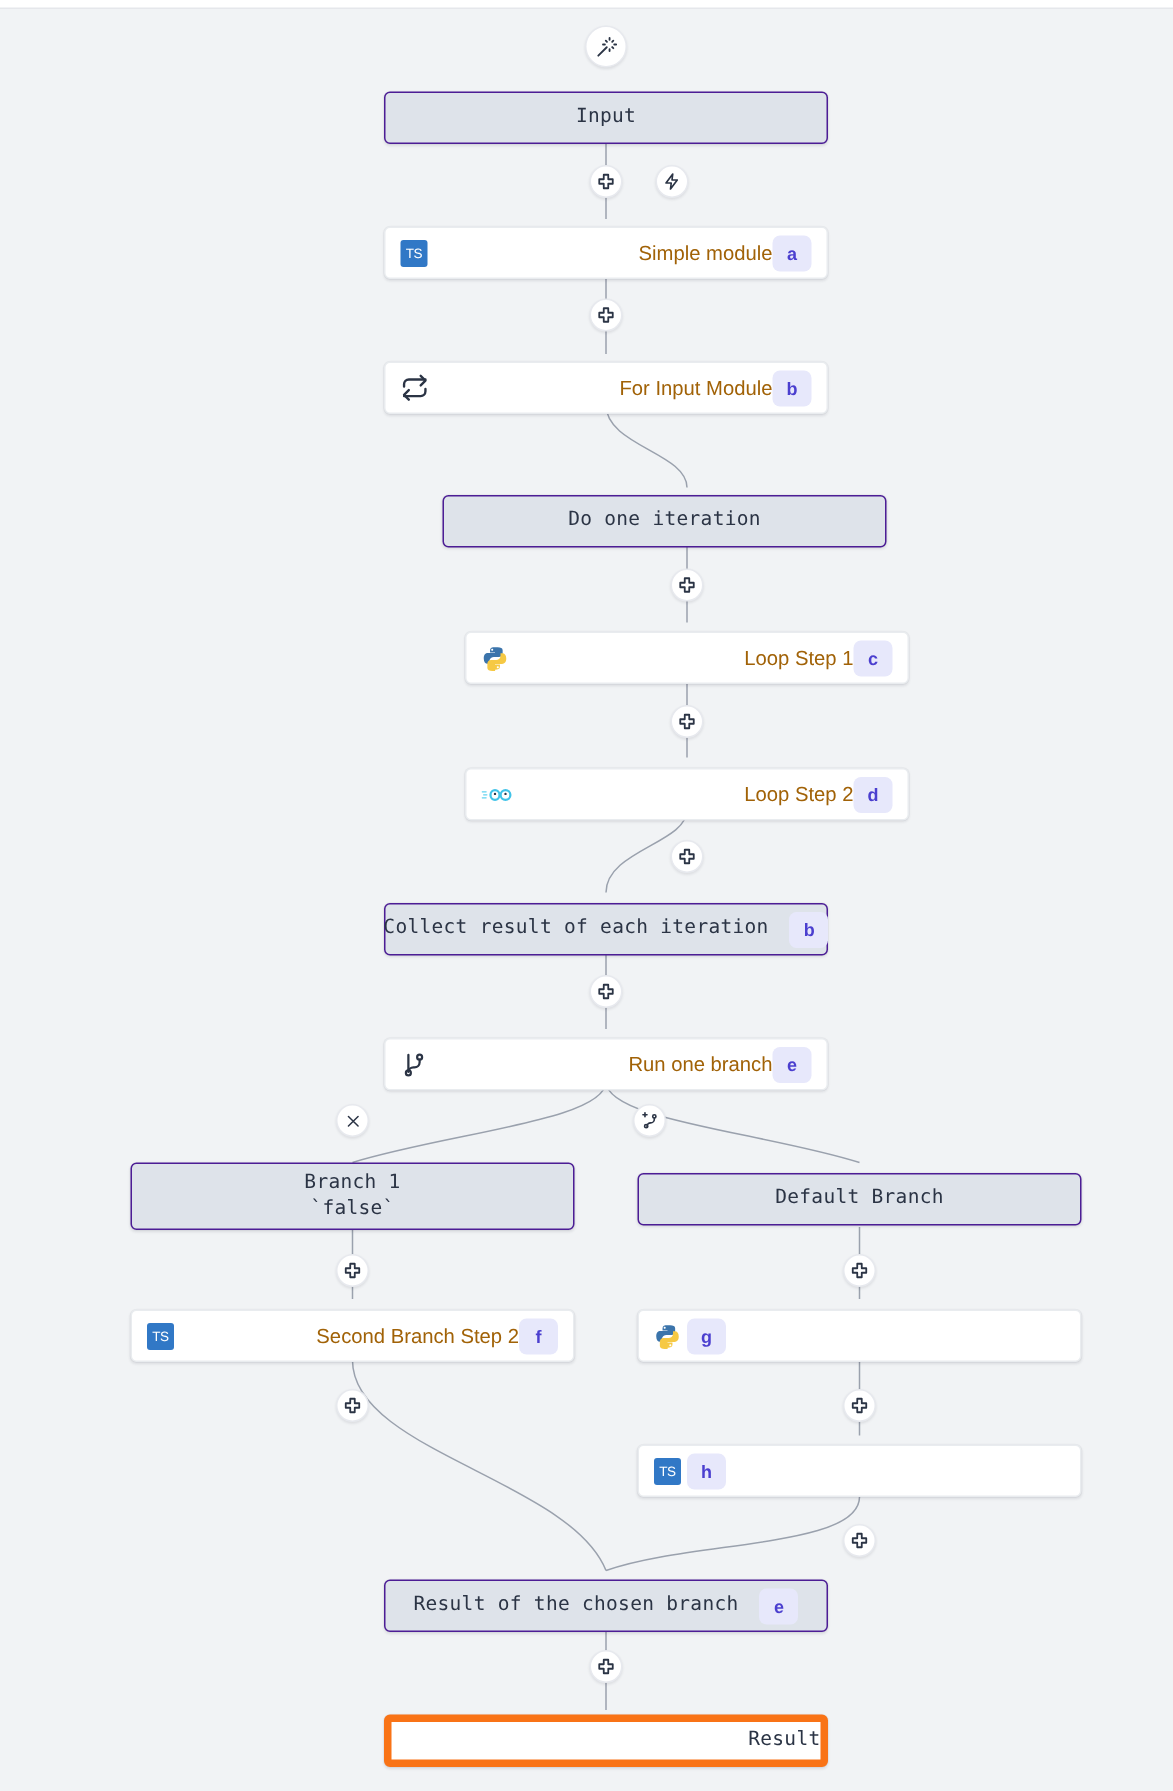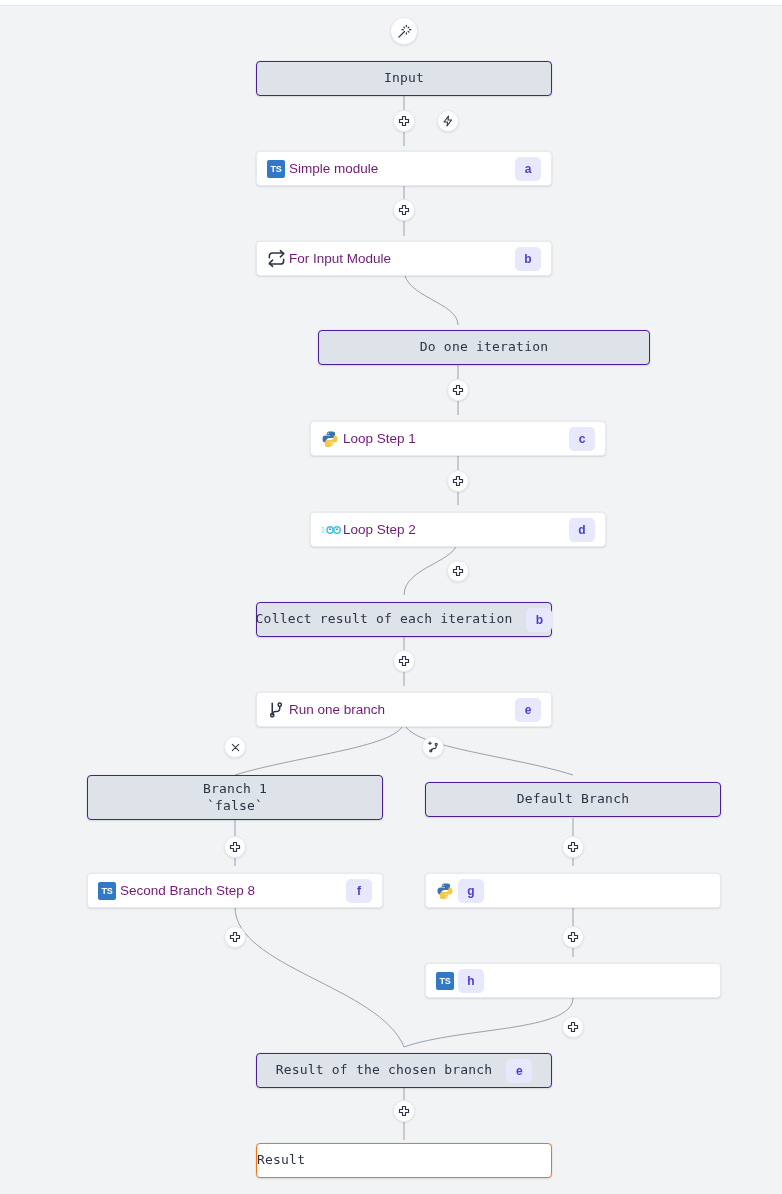--- a/index.html
+++ b/index.html
@@ -27,49 +27,49 @@
   }
   .node.module{
     background:#ffffff;border:1px solid #e9ecef;
     padding:0 10px;
   }
   .node.virtual{
     background:#dee3ea;border:1px solid #4c1d95;
     justify-content:center;
   }
   .node.result{
-    background:#ffffff;border:1px solid #f97316;
-    justify-content:flex-start;
+    background:#ffffff;border:5px solid #f97316;
+    justify-content:flex-end;
   }
   .node-label{
     font-size:13.5px;color:#1f2430;line-height:1.28;
     white-space:pre;
   }
   .module .node-label{
-    flex:1;text-align:left;color:#701a75;
+    flex:1;text-align:right;color:#a16207;
   }
   .virtual .node-label,.result .node-label{
     font-family:"DejaVu Sans Mono", monospace;
     font-size:13px;color:#2b3445;letter-spacing:.2px;text-align:center;
   }
   .vcenter{display:flex;align-items:center;justify-content:center;gap:14px;width:100%;}
 
   
   .badge{
     min-width:26px;height:24px;border-radius:5px;
     background:#e7e8fb;color:#4b3fcf;
     font-size:12px;font-weight:bold;
     display:flex;align-items:center;justify-content:center;
     padding:0 6px;box-sizing:border-box;
     font-family:"Liberation Sans", sans-serif;
   }
   .ts-icon{
     width:18px;height:18px;border-radius:2px;background:#3178c6;
     display:flex;align-items:center;justify-content:center;
-    color:#fff;font-size:9px;font-weight:bold;letter-spacing:-.3px;
+    color:#fff;font-size:9px;font-weight:normal;letter-spacing:-.3px;
     font-family:"Liberation Sans", sans-serif;
   }
   .icon-slot{width:22px;flex:0 0 22px;display:flex;align-items:center;justify-content:flex-start;}
 
   
   .handle{
     position:absolute;width:22px;height:22px;border-radius:50%;
     background:#ffffff;border:1px solid #e7e9ee;
     box-shadow:0 1px 2px rgba(15,23,42,.10);
     display:flex;align-items:center;justify-content:center;
@@ -145,21 +145,21 @@
         <path d="M17 2l4 4-4 4"></path>
           <path d="M3 11V9a4 4 0 0 1 4-4h14"></path>
         <path d="M7 22l-4-4 4-4"></path>
           <path d="M21 13v2a4 4 0 0 1-4 4H3"></path>
       </svg>
     </span>
     <span class="node-label">For Input Module</span>
     <span class="badge">b</span>
   </div>
 
-  <div class="node virtual" style="left:318px;top:323px;width:332px;height:35px;">
+  <div class="node virtual" style="left:295px;top:323px;width:296px;height:35px;">
     <span class="node-label">Do one iteration</span>
   </div>
 
   <div class="node module" style="left:310px;top:414px;width:296px;height:35px;">
     <span class="icon-slot">
       <svg width="18" height="18" viewBox="0 0 24 24">
         <path d="M11.9 2c-2.5 0-4.3.5-4.3 2.6v2h4.4v.6H5.7C3.5 7.2 2 8.6 2 11.9c0 3 1.3 4.7 3.5 4.7h1.6v-2.3c0-2.4 2.1-3.6 4-3.6h4.3c2 0 3.4-1.4 3.4-3.4V4.6C18.8 2.8 17 2 14.4 2h-2.5zm-2.4 1.4c.5 0 .9.4.9.9s-.4.9-.9.9-.9-.4-.9-.9.4-.9.9-.9z" fill="#3b74ab"></path>
         <path d="M12.1 22c2.5 0 4.3-.5 4.3-2.6v-2H12v-.6h6.3c2.2 0 3.7-1.4 3.7-4.7 0-3-1.3-4.7-3.5-4.7h-1.6v2.3c0 2.4-2.1 3.6-4 3.6h-4.3c-2 0-3.4 1.4-3.4 3.4v3.7c0 1.8 1.8 2.6 4.4 2.6h2.5zm2.4-1.4c-.5 0-.9-.4-.9-.9s.4-.9.9-.9.9.4.9.9-.4.9-.9.9z" fill="#f6c944"></path>
       </svg>
     </span>
@@ -213,21 +213,21 @@
   </div>
 
   <div class="node virtual" style="left:425px;top:775px;width:296px;height:35px;">
     <span class="node-label">Default Branch</span>
   </div>
 
   <div class="node module" style="left:87px;top:866px;width:296px;height:35px;">
     <span class="icon-slot">
       <span class="ts-icon">TS</span>
     </span>
-    <span class="node-label">Second Branch Step 8</span>
+    <span class="node-label">Second Branch Step 2</span>
     <span class="badge">f</span>
   </div>
 
   <div class="node module" style="left:425px;top:866px;width:296px;height:35px;">
     <span class="icon-slot">
       <svg width="18" height="18" viewBox="0 0 24 24">
         <path d="M11.9 2c-2.5 0-4.3.5-4.3 2.6v2h4.4v.6H5.7C3.5 7.2 2 8.6 2 11.9c0 3 1.3 4.7 3.5 4.7h1.6v-2.3c0-2.4 2.1-3.6 4-3.6h4.3c2 0 3.4-1.4 3.4-3.4V4.6C18.8 2.8 17 2 14.4 2h-2.5zm-2.4 1.4c.5 0 .9.4.9.9s-.4.9-.9.9-.9-.4-.9-.9.4-.9.9-.9z" fill="#3b74ab"></path>
         <path d="M12.1 22c2.5 0 4.3-.5 4.3-2.6v-2H12v-.6h6.3c2.2 0 3.7-1.4 3.7-4.7 0-3-1.3-4.7-3.5-4.7h-1.6v2.3c0 2.4-2.1 3.6-4 3.6h-4.3c-2 0-3.4 1.4-3.4 3.4v3.7c0 1.8 1.8 2.6 4.4 2.6h2.5zm2.4-1.4c-.5 0-.9-.4-.9-.9s.4-.9.9-.9.9.4.9.9-.4.9-.9.9z" fill="#f6c944"></path>
       </svg>
     </span>

